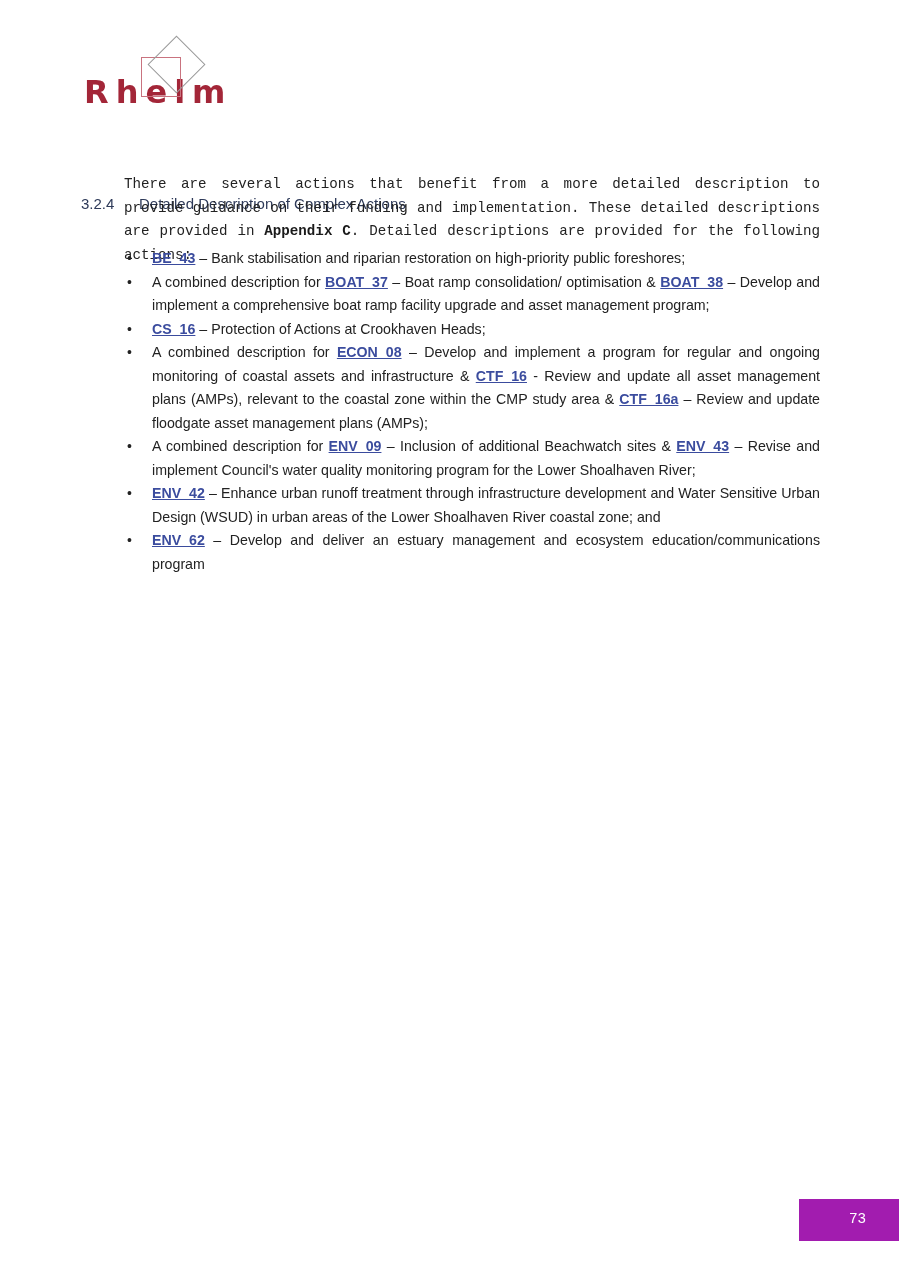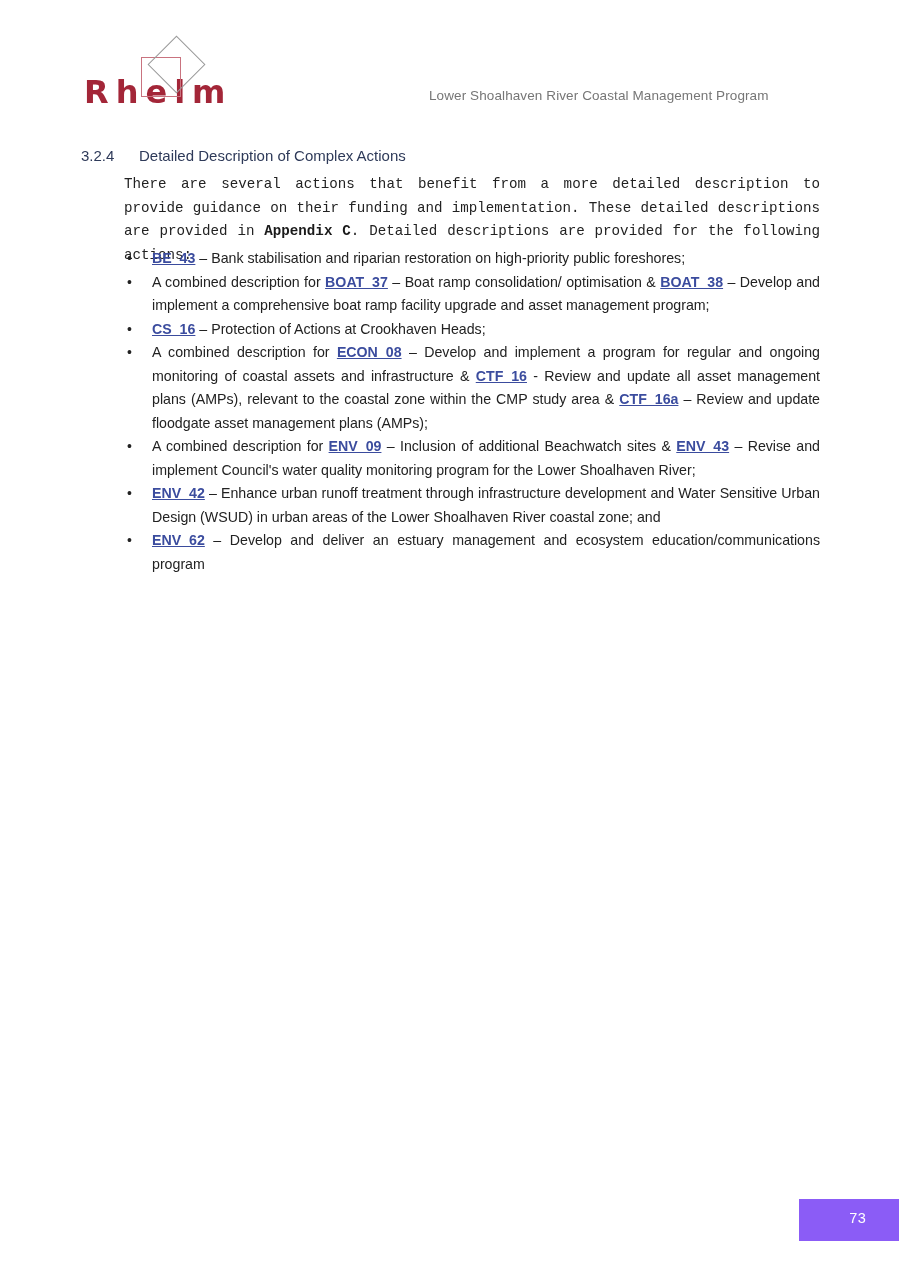--- a/index.html
+++ b/index.html
@@ -92,20 +92,21 @@
     position: absolute;
     left: 81px;
     top: 147px;
     font-size: 15px;
     color: #2E3A59;
     white-space: nowrap;
   }
   .section-heading .num {
     display: inline-block;
     width: 58px;
+    margin-top: 48px;
   }
 
   .intro {
     position: absolute;
     left: 124px;
     top: 173px;
     width: 696px;
     font-size: 14.2px;
     color: #222222;
     line-height: 23.5px;
@@ -168,21 +169,20 @@
 <div class="page">
 
   <div class="header">
 
     <div class="logo">
       <div class="logo-wordmark" style="color: rgb(163, 38, 56);">Rhelm</div>
       <div class="logo-square" style="border-color: rgb(201, 115, 127);"></div>
       <div class="logo-diamond" style="border-color: rgb(154, 154, 154);"></div>
     </div>
 
-    <div class="header-title">Lower Shoalhaven River Coastal Management Program</div>
   </div>
 
   <div class="content">
 
     <div class="section-heading">
       <span class="num">3.2.4</span><span>Detailed Description of Complex Actions</span>
     </div>
 
     <div class="intro">
       <span>There are several actions that benefit from a more detailed description to provide guidance on their funding and implementation. These detailed descriptions are provided in </span><b>Appendix C</b><span>. Detailed descriptions are provided for the following actions:</span>
@@ -192,17 +192,17 @@
         <div class="bullet-item"><span class="code">BE_43</span><span> – Bank stabilisation and riparian restoration on high-priority public foreshores;</span></div>
         <div class="bullet-item"><span>A combined description for </span><span class="code">BOAT_37</span><span> – Boat ramp consolidation/ optimisation &amp; </span><span class="code">BOAT_38</span><span> – Develop and implement a comprehensive boat ramp facility upgrade and asset management program;</span></div>
         <div class="bullet-item"><span class="code">CS_16</span><span> – Protection of Actions at Crookhaven Heads;</span></div>
         <div class="bullet-item"><span>A combined description for </span><span class="code">ECON_08</span><span> – Develop and implement a program for regular and ongoing monitoring of coastal assets and infrastructure &amp; </span><span class="code">CTF_16</span><span> - Review and update all asset management plans (AMPs), relevant to the coastal zone within the CMP study area &amp; </span><span class="code">CTF_16a</span><span> – Review and update floodgate asset management plans (AMPs);</span></div>
         <div class="bullet-item"><span>A combined description for </span><span class="code">ENV_09</span><span> – Inclusion of additional Beachwatch sites &amp; </span><span class="code">ENV_43</span><span> – Revise and implement Council's water quality monitoring program for the Lower Shoalhaven River;</span></div>
         <div class="bullet-item"><span class="code">ENV_42</span><span> – Enhance urban runoff treatment through infrastructure development and Water Sensitive Urban Design (WSUD) in urban areas of the Lower Shoalhaven River coastal zone; and</span></div>
         <div class="bullet-item"><span class="code">ENV_62</span><span> – Develop and deliver an estuary management and ecosystem education/communications program</span></div>
       </div>
   </div>
 
-  <div class="page-number-box" style="background: #8b5cf6;">
+  <div class="page-number-box" style="background: #a21caf;">
     <span class="page-number">73</span>
   </div>
 
 </div>
 
 </body></html>

